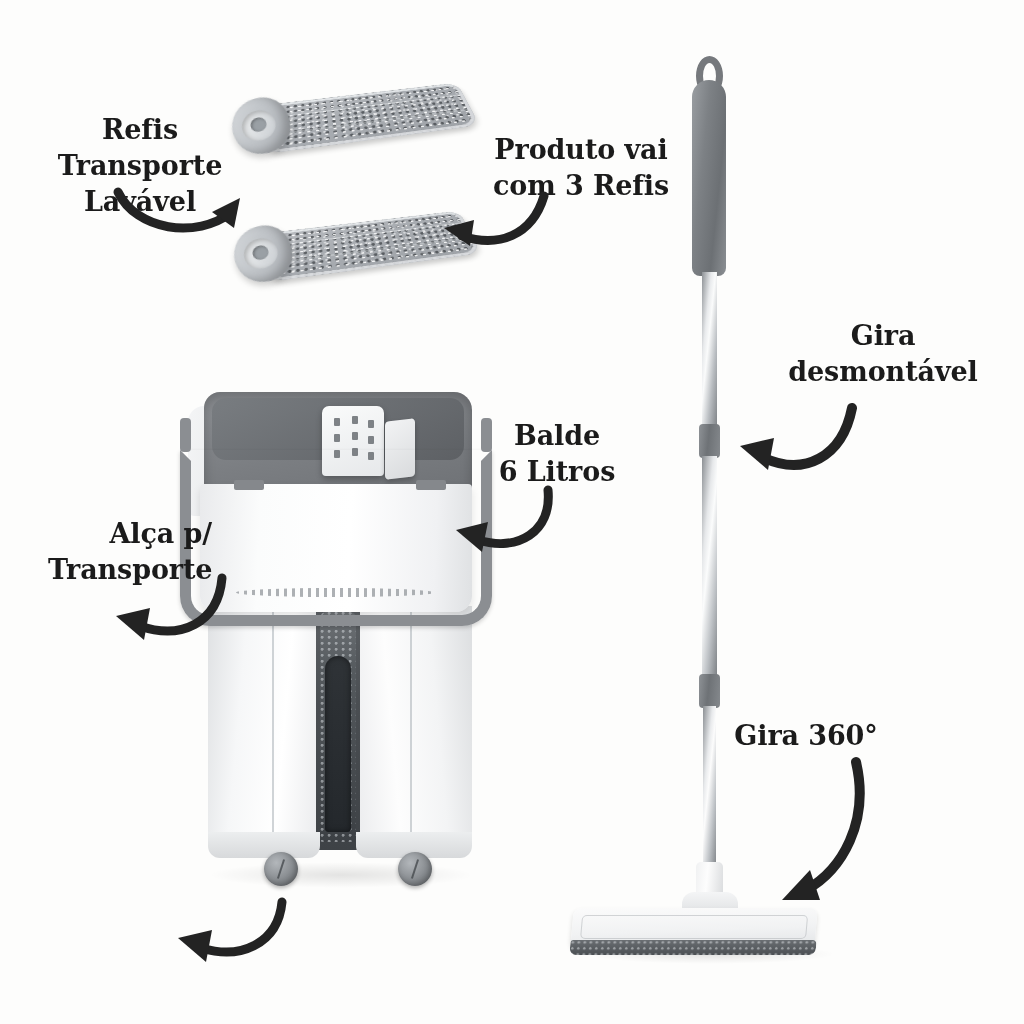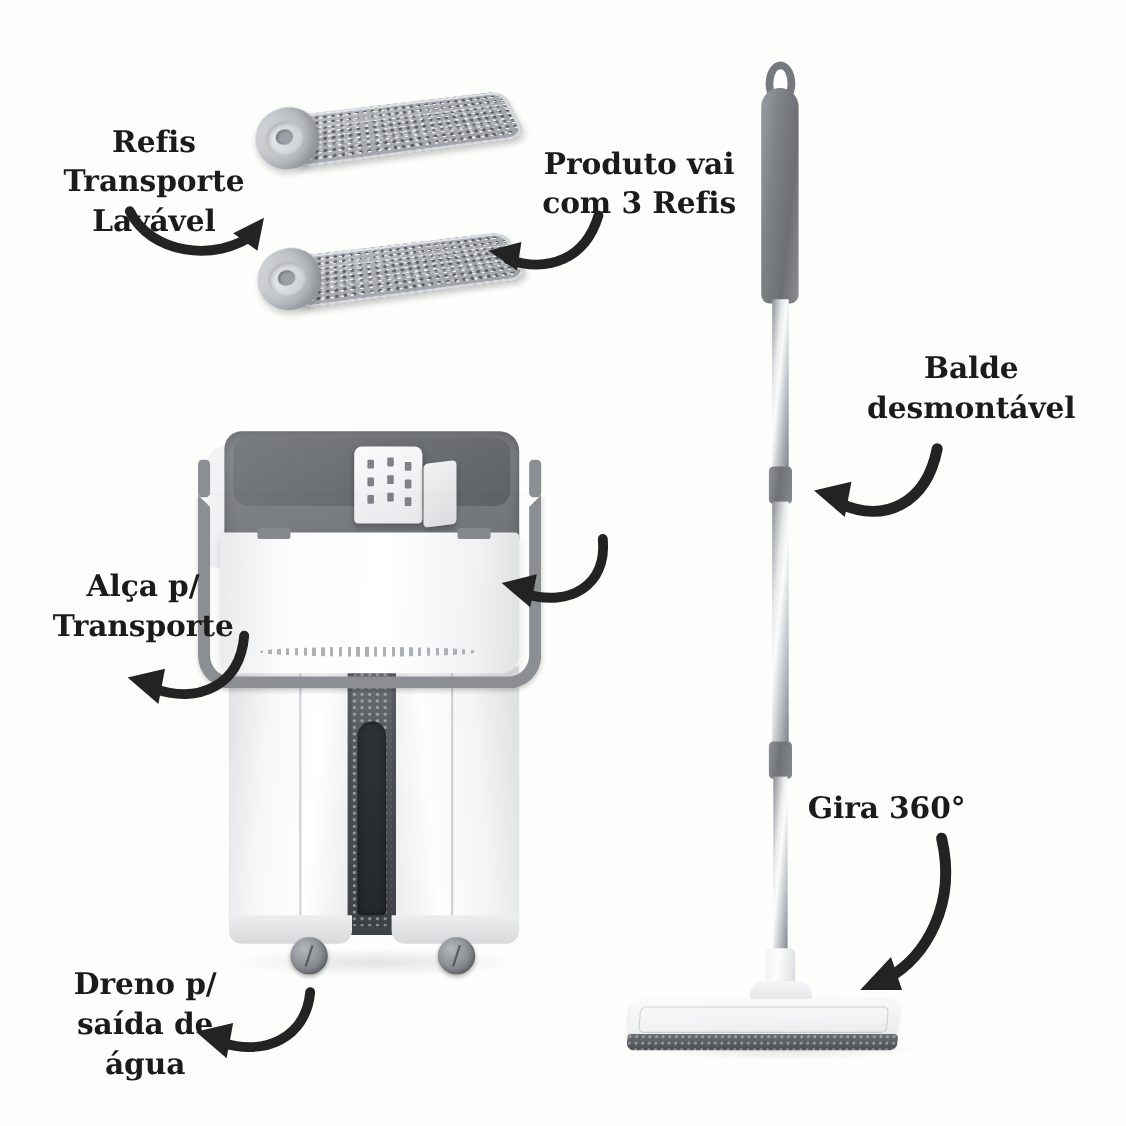--- a/index.html
+++ b/index.html
@@ -306,29 +306,29 @@
     <div class="m-plate"></div>
     <div class="m-padedge"></div>
   </div>
 
   <div class="callout ctr" style="left:22px; top:112px; width:236px;">Refis Transporte
 Lavável</div>
 
   <div class="callout ctr" style="left:488px; top:132px; width:186px;">Produto vai
 com 3 Refis</div>
 
-  <div class="callout ctr" style="left:772px; top:318px; width:222px;">Balde
+  <div class="callout ctr" style="left:772px; top:318px; width:222px;">Gira
 desmontável</div>
 
-
-  <div class="callout ctr" style="left:48px; top:516px; width:164px;">Alça p/
+  <div class="callout ctr" style="left:492px; top:418px; width:130px;">Balde
+6 Litros</div>
+
+  <div class="callout ctr" style="left:48px; top:516px; width:164px;text-align:right;">Alça p/
 Transporte</div>
 
-  <div class="callout ctr" style="left:34px; top:878px; width:196px;">Dreno p/
-saída de água</div>
 
   <div class="callout ctr" style="left:726px; top:718px; width:160px;text-align:center;">Gira 360°</div>
 
   <svg class="arrow" style="left:112px; top:178px;" width="150" height="80">
     <path class="astroke" d="M6,14 C24,52 84,62 120,34" stroke-width="9"></path>
     <path class="ahead" d="M128,20 L122,50 L100,34 Z"></path>
   </svg>
 
   <svg class="arrow" style="left:420px; top:192px;" width="130" height="80">
     <path class="astroke" d="M124,4 C112,44 78,56 42,44" stroke-width="9"></path>

